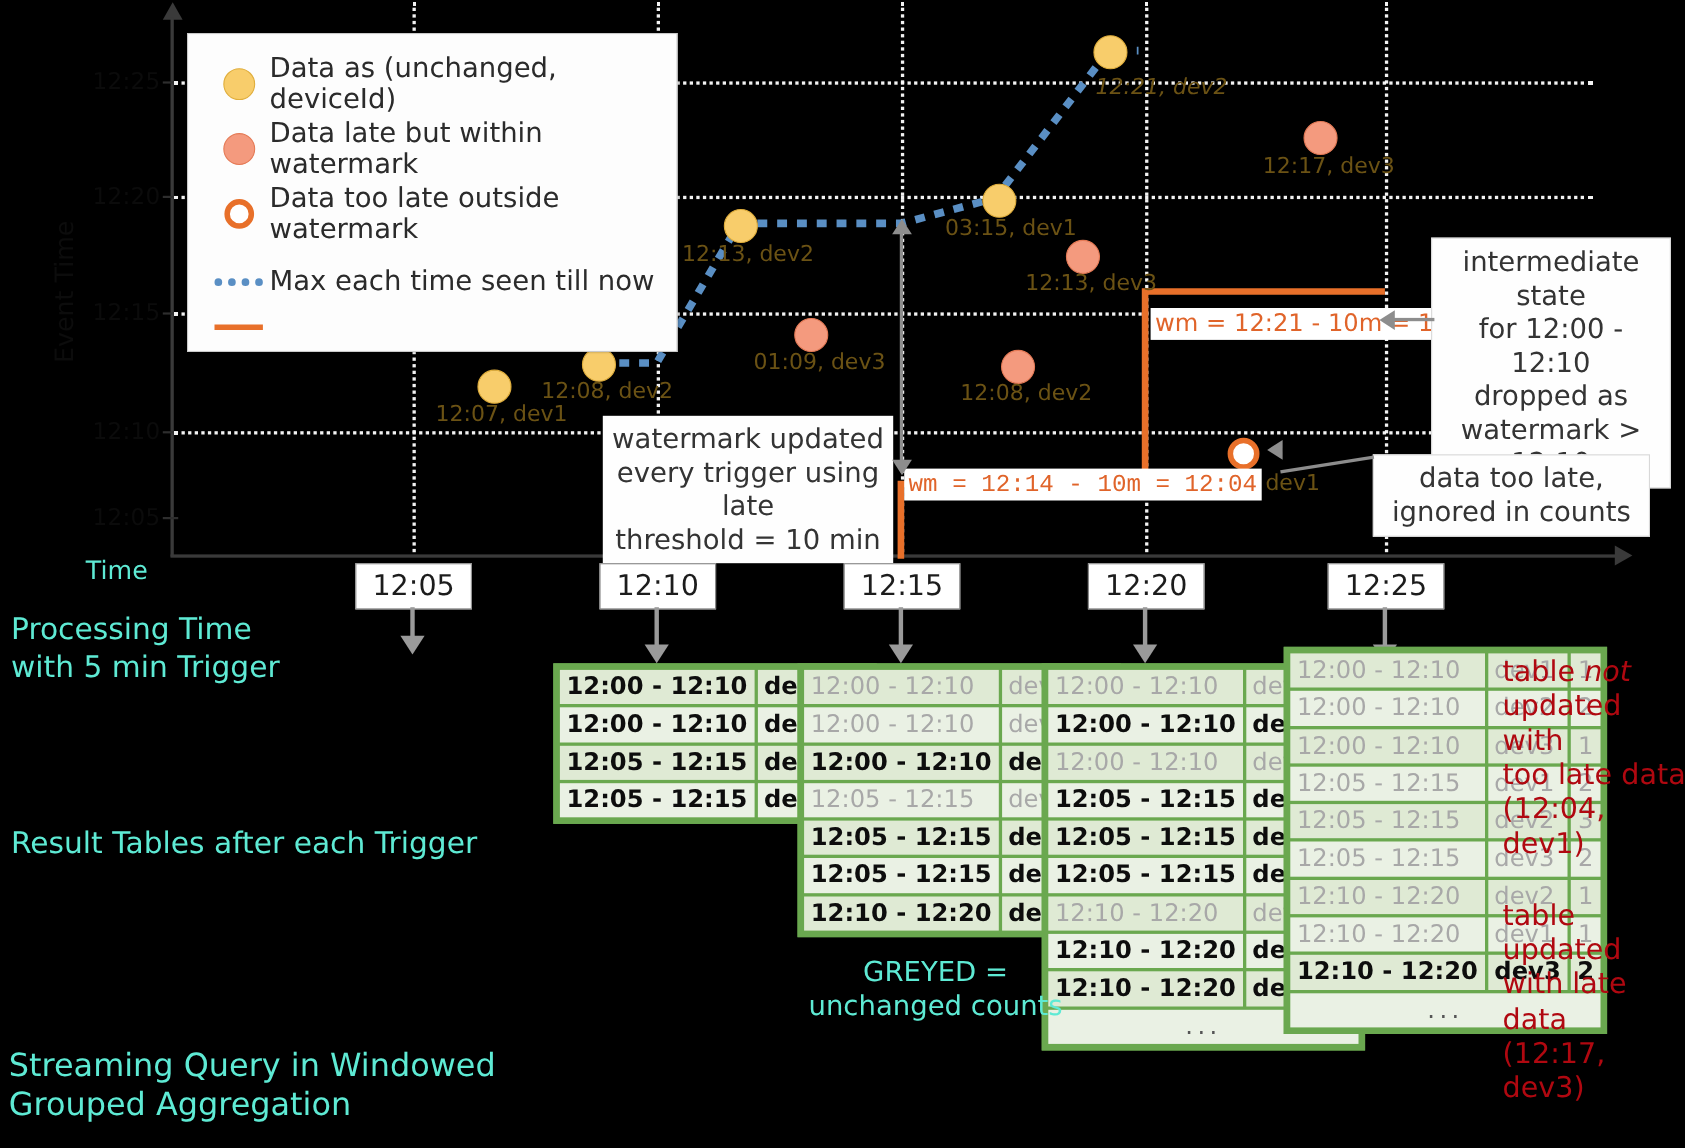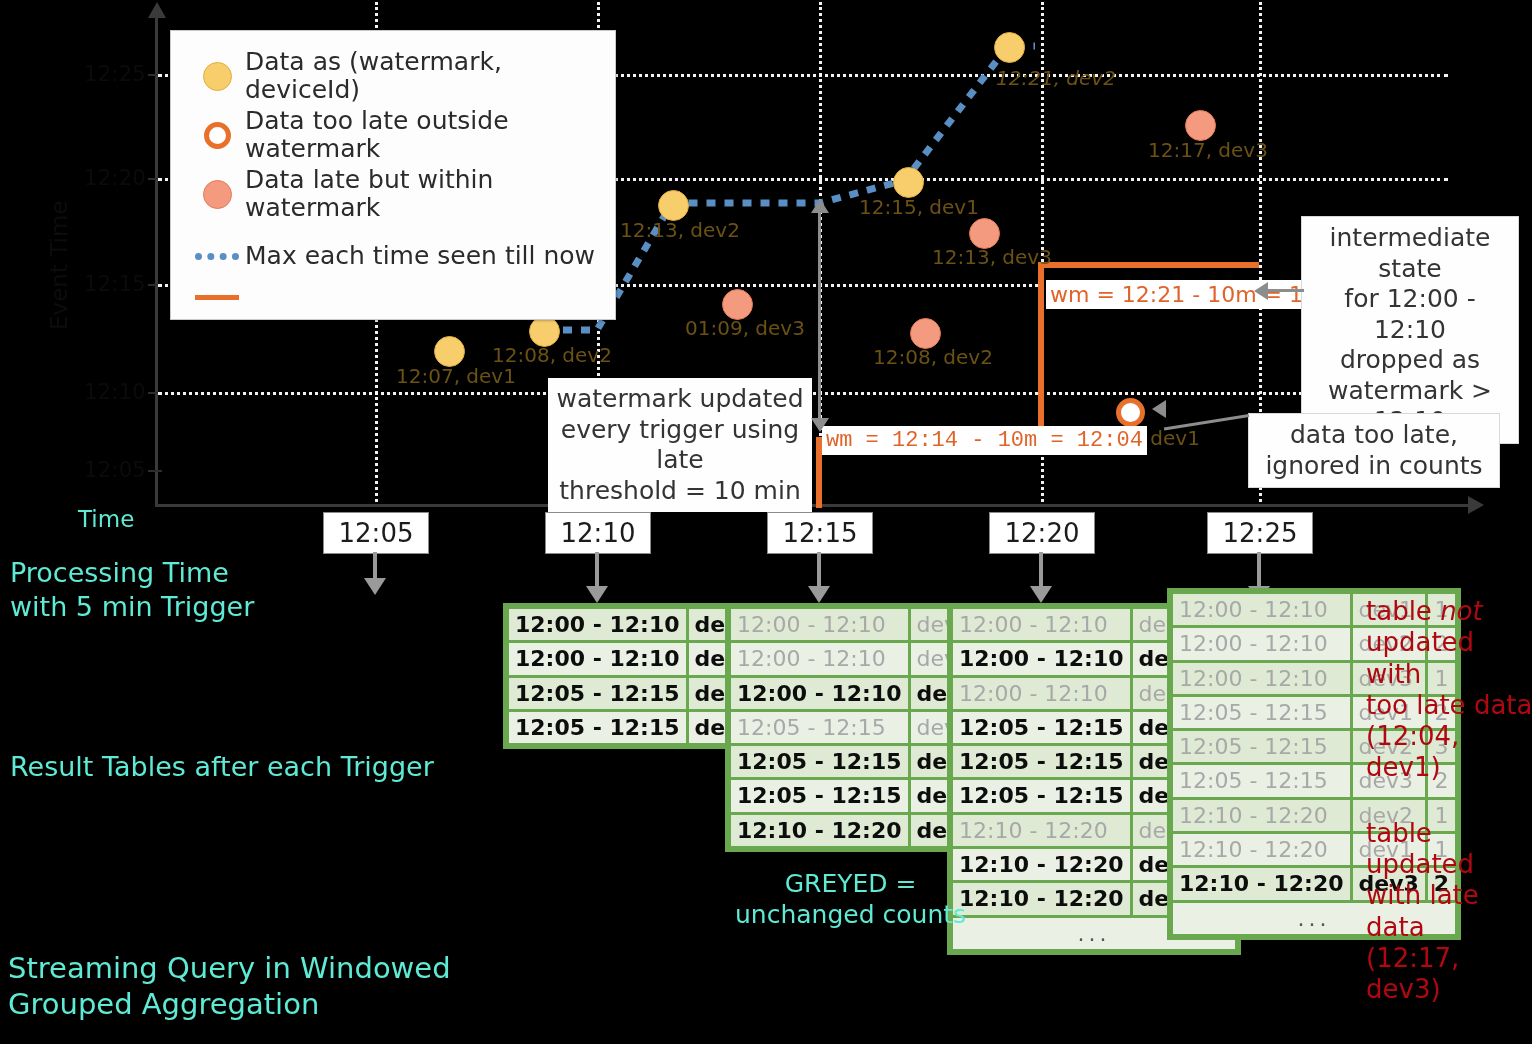--- a/index.html
+++ b/index.html
@@ -117,21 +117,21 @@
 <div class="dot ontime" style="left:529px;top:316px;"></div>
 <div class="dotlabel" style="left:492px;top:343px;">12:08, dev2</div>
 
 <div class="dot late" style="left:722px;top:289px;"></div>
 <div class="dotlabel" style="left:685px;top:316px;">01:09, dev3</div>
 
 <div class="dot ontime" style="left:658px;top:190px;"></div>
 <div class="dotlabel" style="left:620px;top:218px;">12:13, dev2</div>
 
 <div class="dot ontime" style="left:893px;top:167px;"></div>
-<div class="dotlabel" style="left:859px;top:195px;">12:15, dev1</div>
+<div class="dotlabel" style="left:859px;top:195px;">03:15, dev1</div>
 
 <div class="dot late" style="left:969px;top:218px;"></div>
 <div class="dotlabel" style="left:932px;top:245px;">12:13, dev3</div>
 
 <div class="dot late" style="left:910px;top:318px;"></div>
 <div class="dotlabel" style="left:873px;top:345px;">12:08, dev2</div>
 
 <div class="dot ontime" style="left:994px;top:32px;"></div>
 <div class="dotlabel" style="left:996px;top:66px;font-style:italic;">12:21, dev2</div>
 
@@ -139,33 +139,33 @@
 <div class="dotlabel" style="left:1148px;top:138px;">12:17, dev3</div>
 
 <div class="dot toolate" style="left:1116px;top:398px;"></div>
 <div class="dotlabel" style="left:1080px;top:426px;">12:04, dev1</div>
 
 <div id="legend" style="left:170px;top:30px;width:408px;">
   <div class="lgrow">
     <div class="lgswatch">
         <div class="sw-circle sw-yellow"></div>
       </div>
-    <div class="lgtext">Data as (watermark, deviceId)</div>
+    <div class="lgtext">Data as (unchanged, deviceId)</div>
+  </div>
+  <div class="lgrow">
+    <div class="lgswatch">
+        <div class="sw-circle sw-orange"></div>
+      </div>
+    <div class="lgtext">Data late but within watermark</div>
   </div>
   <div class="lgrow">
     <div class="lgswatch">
         <div class="sw-hollow"></div>
       </div>
     <div class="lgtext">Data too late outside watermark</div>
-  </div>
-  <div class="lgrow">
-    <div class="lgswatch">
-        <div class="sw-circle sw-orange"></div>
-      </div>
-    <div class="lgtext">Data late but within watermark</div>
   </div>
   <div style="height:14px"></div>
   <div class="lgrow">
     <div class="lgswatch">
         <div class="sw-dotted"></div>
       </div>
     <div class="lgtext">Max each time seen till now</div>
   </div>
   <div class="lgrow" style="align-items:flex-start;">
     <div class="lgswatch" style="padding-top:22px;">

